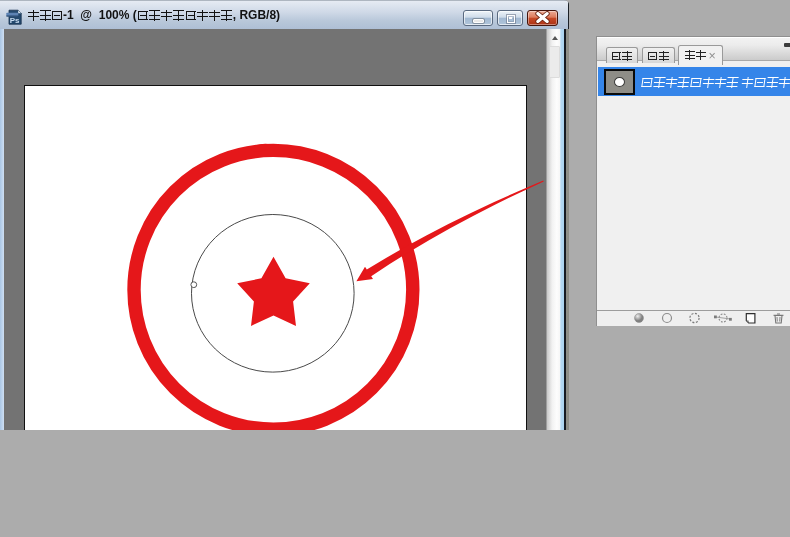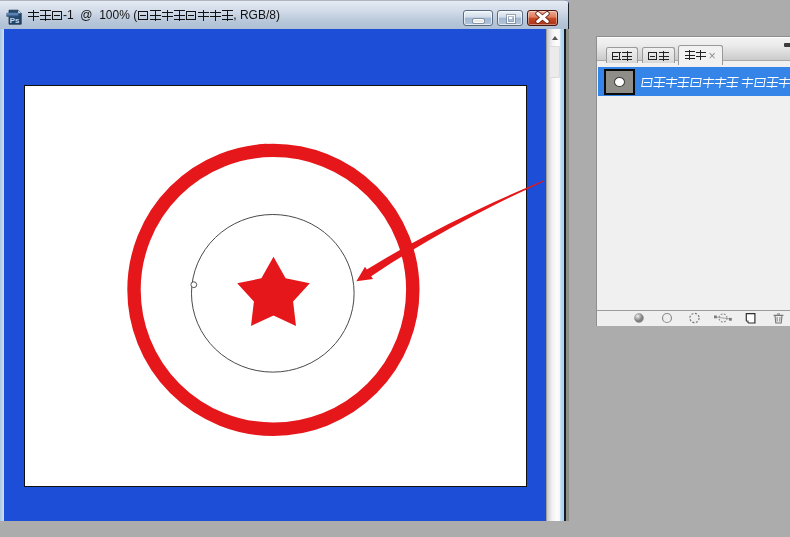--- a/index.html
+++ b/index.html
@@ -1,25 +1,25 @@
 <!DOCTYPE html>
 <html><head>
 <meta charset="utf-8">
 <style>
 html,body{margin:0;padding:0;width:790px;height:537px;overflow:hidden;background:#acacac;
   font-family:"Liberation Sans",sans-serif;}
 *{box-sizing:border-box;}
-#docwin{position:absolute;left:0;top:0;width:569.2px;height:521px;background:#1d4ed8;
+#docwin{position:absolute;left:0;top:0;width:569.2px;height:430px;background:#737373;
   border-top-right-radius:5px;overflow:hidden;}
 #titlebar{position:absolute;left:0;top:0;width:100%;height:29px;border-right:1.6px solid #1b2026;
   background:linear-gradient(#e6ebf3 0%,#cfd9e7 40%,#b9c8da 70%,#aebfd5 100%);
   border-top:1px solid #aeb6c0;}
 #lframe{position:absolute;left:0;top:29px;width:4px;height:508px;
   background:linear-gradient(to right,#aac6e4,#c3d7ee 70%,#cfdff2);}
-#title{position:absolute;left:27px;top:0;height:29px;line-height:29px;font-size:12px;color:#121212;white-space:nowrap;}
+#title{position:absolute;left:27px;top:0;height:29px;line-height:29px;font-size:12px;color:#121212;white-space:nowrap;font-weight:bold;}
 
 .cj{display:inline-block;width:11px;height:11px;vertical-align:-1.5px;background-repeat:no-repeat;margin:0 0.5px;}
 .cja{background-image:linear-gradient(currentColor,currentColor),linear-gradient(currentColor,currentColor),linear-gradient(currentColor,currentColor);
   background-size:11px 1.25px,11px 1.25px,1.25px 11px;background-position:0 2px,0 6.5px,5px 0;}
 .cjb{background-image:linear-gradient(currentColor,currentColor),linear-gradient(currentColor,currentColor),linear-gradient(currentColor,currentColor),linear-gradient(currentColor,currentColor),linear-gradient(currentColor,currentColor);
   background-size:10px 1.2px,10px 1.2px,1.2px 9.3px,1.2px 9.3px,6px 1.2px;
   background-position:0.5px 1px,0.5px 9px,0.5px 1px,9.2px 1px,2.5px 5px;}
 .cjc{background-image:linear-gradient(currentColor,currentColor),linear-gradient(currentColor,currentColor),linear-gradient(currentColor,currentColor),linear-gradient(currentColor,currentColor);
   background-size:11px 1.2px,11px 1.2px,11px 1.2px,1.25px 11px;
   background-position:0 0.8px,0 5px,0 9.2px,5px 0;}

